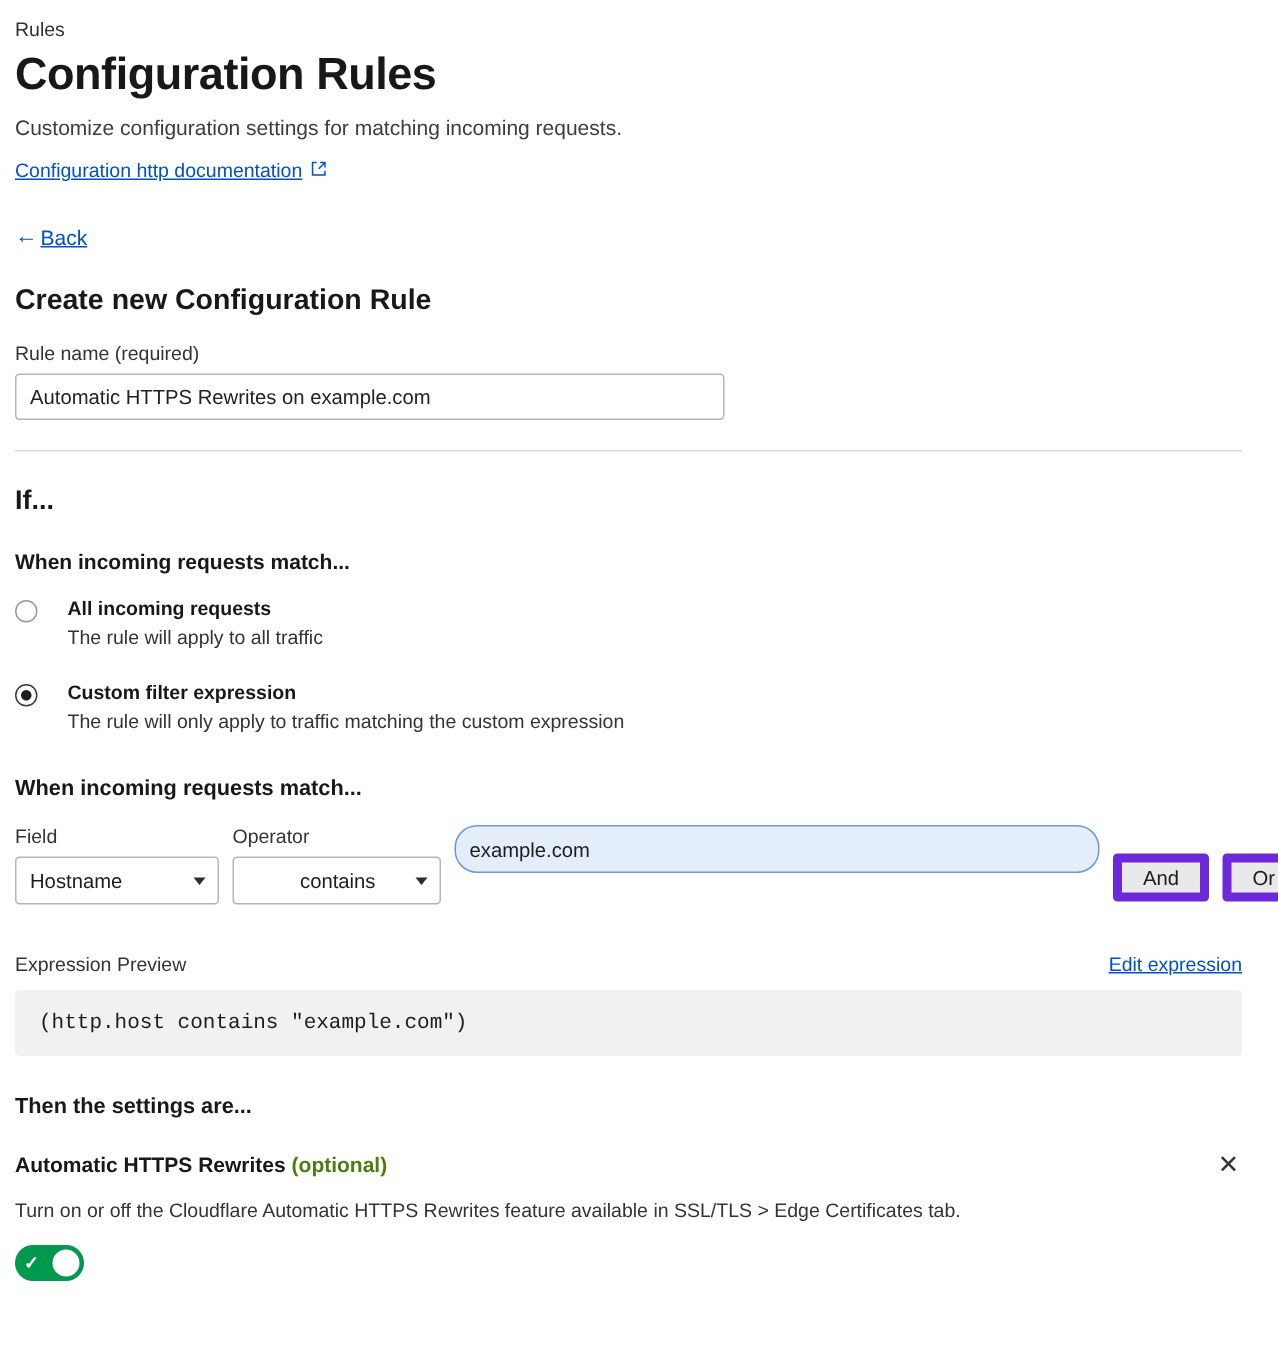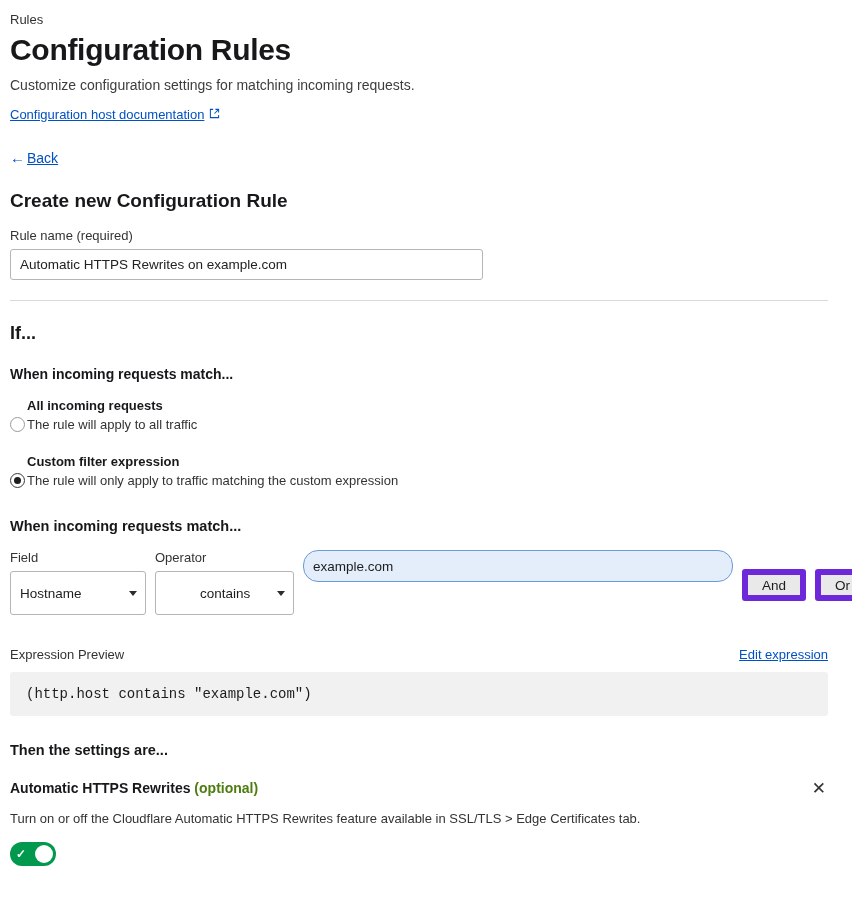--- a/index.html
+++ b/index.html
@@ -100,22 +100,22 @@
     color: #16181a;
   }
   .match-heading {
     font-size: 14px;
     font-weight: bold;
     color: #16181a;
     margin: 0 0 16px 0;
   }
   .radio-row {
     display: flex;
-    align-items: flex-end;
-    gap: 2px;
+    align-items: flex-start;
+    gap: 20px;
     margin-bottom: 22px;
   }
   .radio {
     width: 15px;
     height: 15px;
     border-radius: 50%;
     border: 1px solid #9a9a9a;
     background: #fff;
     flex: none;
     margin-top: 2px;
@@ -151,21 +151,21 @@
     display: flex;
     align-items: flex-start;
     gap: 9px;
   }
   .col-label {
     font-size: 13px;
     color: #333;
     margin-bottom: 6px;
   }
   .select-box {
-    height: 44px;
+    height: 32px;
     border: 1px solid #b5b5b5;
     border-radius: 3px;
     background: #fff;
     display: flex;
     align-items: center;
     justify-content: space-between;
     padding: 0 8px 0 9px;
     font-size: 13.5px;
     color: #1d1d1d;
     cursor: pointer;
@@ -292,21 +292,21 @@
 
 <div class="page">
 
   <div class="breadcrumb">Rules</div>
 
   <h1 class="page-title">Configuration Rules</h1>
 
   <p class="subtitle">Customize configuration settings for matching incoming requests.</p>
 
   <a class="doc-link">
-    <span>Configuration host documentation</span>
+    <span>Configuration http documentation</span>
     <span class="ext-icon">
       <svg width="11" height="11" viewBox="0 0 12 12" fill="none" aria-hidden="true">
         <path d="M4.5 1.5H1.5V10.5H10.5V7.5" stroke="#0051c3" stroke-width="1.1" fill="none"></path>
         <path d="M7 1.5H10.5V5" stroke="#0051c3" stroke-width="1.1" fill="none"></path>
         <path d="M10.5 1.5L6 6" stroke="#0051c3" stroke-width="1.1"></path>
       </svg>
     </span>
   </a>
 
   <div class="back-row">

